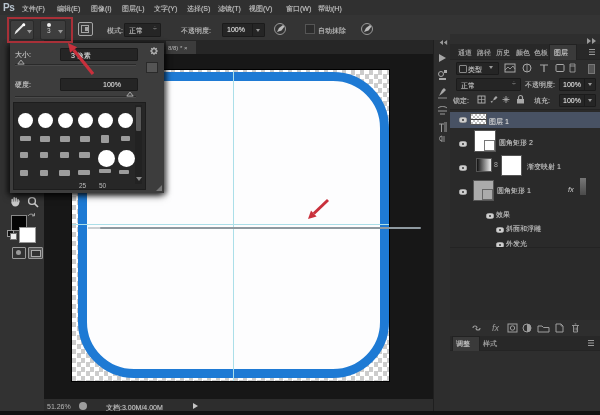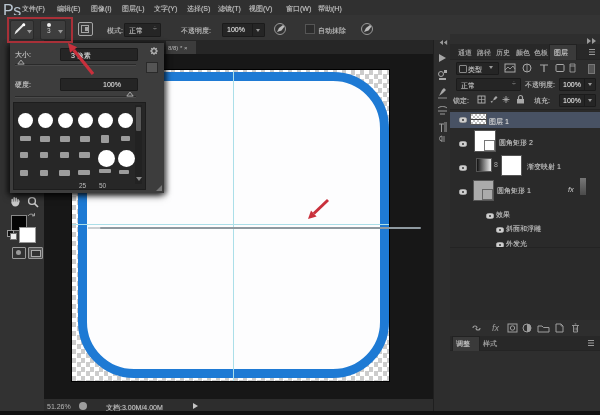--- a/index.html
+++ b/index.html
@@ -8,21 +8,21 @@
 .t2{color:#bcbcbc;font-size:7px;white-space:nowrap;text-shadow:0 0 .8px rgba(190,190,190,.75)}
 .box{background:#252525;border:1px solid #1b1b1b;border-radius:1px}
 .eye{width:8px;height:5.5px;border-radius:50%;background:#cfcfcf;box-shadow:inset 0 0 0 .5px #888}.eye:after{content:"";position:absolute;left:2.8px;top:1.5px;width:2.4px;height:2.4px;border-radius:50%;background:#333}
 .circ{border-radius:50%;background:#fff;position:absolute}
 .bt{position:absolute;background:#9c9c9c;border-radius:1px}
 </style></head>
 <body>
 
 <div class="ab" style="left:0;top:0;width:600px;height:15px;background:#303030;border-bottom:1px solid #232323"></div>
 <div class="ab" id="menuitems" style="top:3px;left:0;height:10px">
-  <span class="ab" style="left:3px;top:-1px;font-size:16px;font-weight:normal;color:#b9c5d0;letter-spacing:-.5px">Ps</span>
+  <span class="ab" style="left:3px;top:-1px;font-size:10px;font-weight:bold;color:#b9c5d0;letter-spacing:-.5px">Ps</span>
   <span class="ab t2" style="left:22px;top:1px">文件(F)</span>
   <span class="ab t2" style="left:57px;top:1px">编辑(E)</span>
   <span class="ab t2" style="left:91px;top:1px">图像(I)</span>
   <span class="ab t2" style="left:122px;top:1px">图层(L)</span>
   <span class="ab t2" style="left:154px;top:1px">文字(Y)</span>
   <span class="ab t2" style="left:187px;top:1px">选择(S)</span>
   <span class="ab t2" style="left:218px;top:1px">滤镜(T)</span>
   <span class="ab t2" style="left:249px;top:1px">视图(V)</span>
   <span class="ab t2" style="left:286px;top:1px">窗口(W)</span>
   <span class="ab t2" style="left:318px;top:1px">帮助(H)</span>

